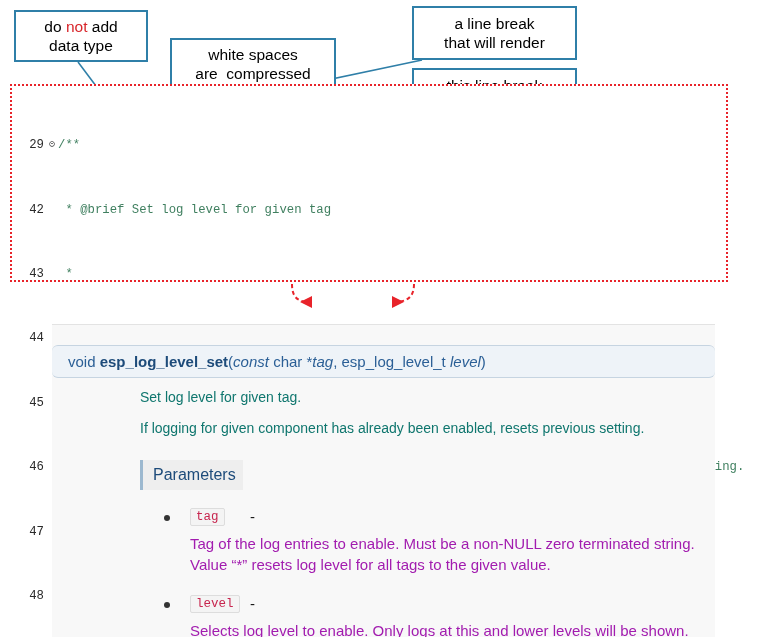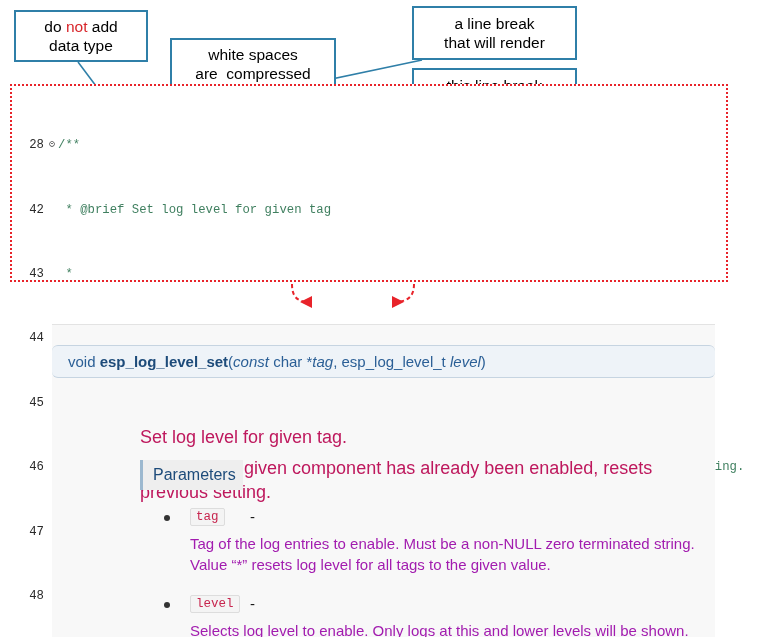--- a/index.html
+++ b/index.html
@@ -126,24 +126,23 @@
     font-size: 15px;
     color: #2b5f96;
     border-radius: 6px;
   }
   #doc-signature .sig-kw { color: #2b5f96; }
   #doc-signature .sig-name { font-weight: bold; color: #1d4b7a; }
   #doc-signature .sig-it { font-style: italic; }
   .doc-para {
     position: absolute;
     left: 88px;
-    font-size: 18px;
-    color: #be185d;
+    font-size: 14px;
+    color: #0f766e;
     line-height: 1.35;
-    margin-top: 37px;
   }
   #doc-para-1 { top: 63px; width: 540px; }
   #doc-para-2 { top: 94px; width: 580px; }
   #doc-params-head {
     position: absolute;
     left: 88px; top: 135px;
     width: 103px; height: 30px;
     background: #eeeeee;
     border-left: 3px solid #9cb8cf;
     box-sizing: border-box;
@@ -218,21 +217,21 @@
   </div>
 
   <div class="callout" id="callout-line-break-not-render">
     <div>this line break<br>will <span class="hl">not</span> render</div>
   </div>
 
   <div id="code-region">
     <div class="code">
 
       <div class="code-row">
-        <span class="gutter">28</span>
+        <span class="gutter">29</span>
         <span class="fold">⊝</span>
         <span class="code-text">/**</span>
       </div>
 
       <div class="code-row">
         <span class="gutter">42</span>
         <span class="fold"></span>
         <span class="code-text"> * @brief Set log level for given tag</span>
       </div>
 

